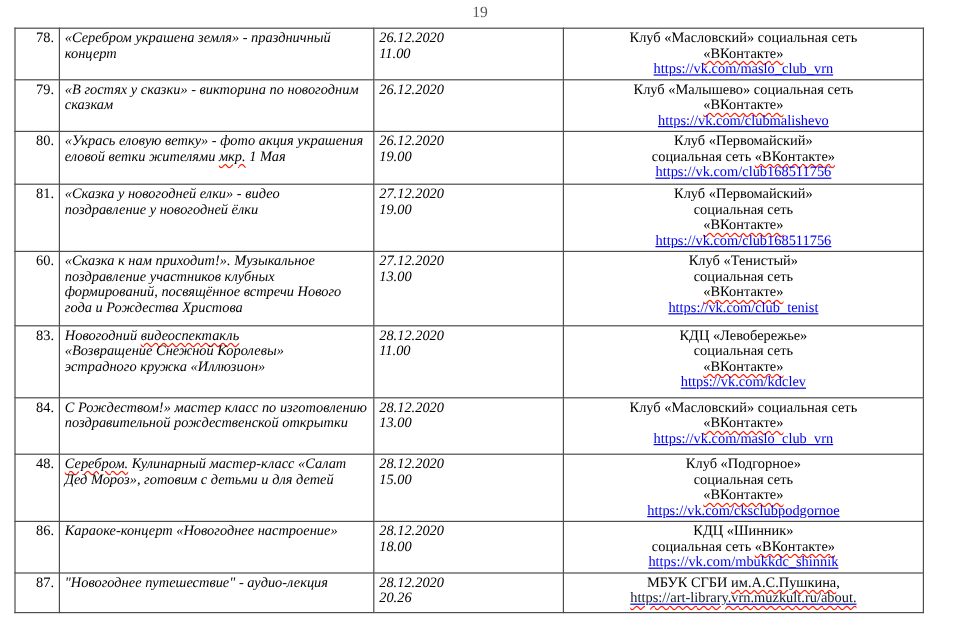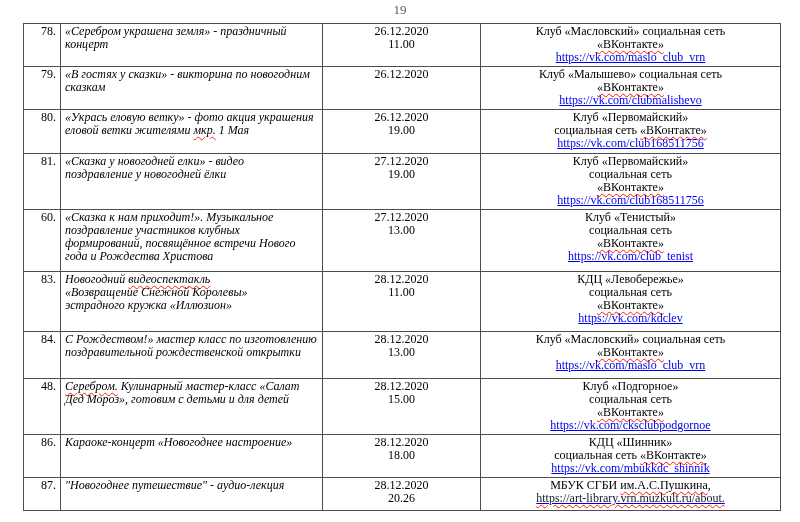--- a/index.html
+++ b/index.html
@@ -6,31 +6,31 @@
   body{
     width:800px;height:522px;overflow:hidden;background:#ffffff;
     font-family:"Liberation Serif","DejaVu Serif",serif;
     color:#000;position:relative;
   }
   .page-number{
     position:absolute;top:2px;left:0;width:800px;text-align:center;
     font-size:13px;color:#595959;
   }
   table.events{
-    position:absolute;left:23px;top:23px;width:757px;
+    position:absolute;left:12px;top:23px;width:757px;
     border-collapse:collapse;table-layout:fixed;
   }
   table.events td{
     border:1px solid #4d4d4d;vertical-align:top;
     font-size:12px;line-height:13px;padding:1px 4px 2px 4px;
     overflow:hidden;
   }
   td.c-num{text-align:right;padding-right:7px;}
   td.c-name{text-align:left;border-left:3px double #4d4d4d;padding-left:6px;font-style:italic;}
-  td.c-date{text-align:center;}
+  td.c-date{font-style:italic;}
   td.c-venue{text-align:center;}
   
   tr:nth-child(1){height:43px}
   tr:nth-child(2){height:43px}
   tr:nth-child(3){height:44px}
   tr:nth-child(4){height:54px}
   tr:nth-child(5){height:62px}
   tr:nth-child(6){height:60px}
   tr:nth-child(7){height:47px}
   tr:nth-child(8){height:56px}

